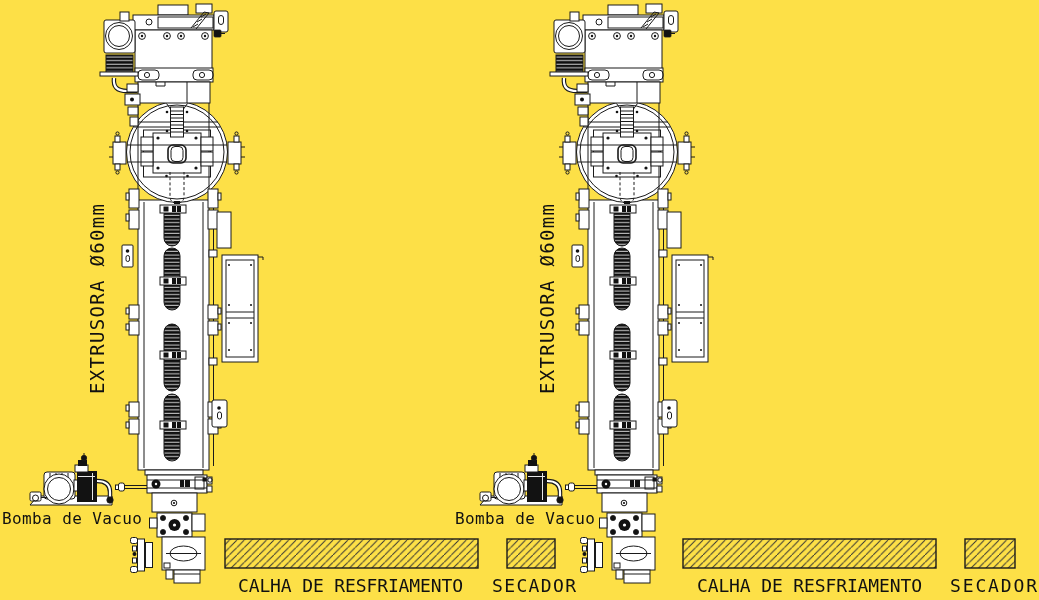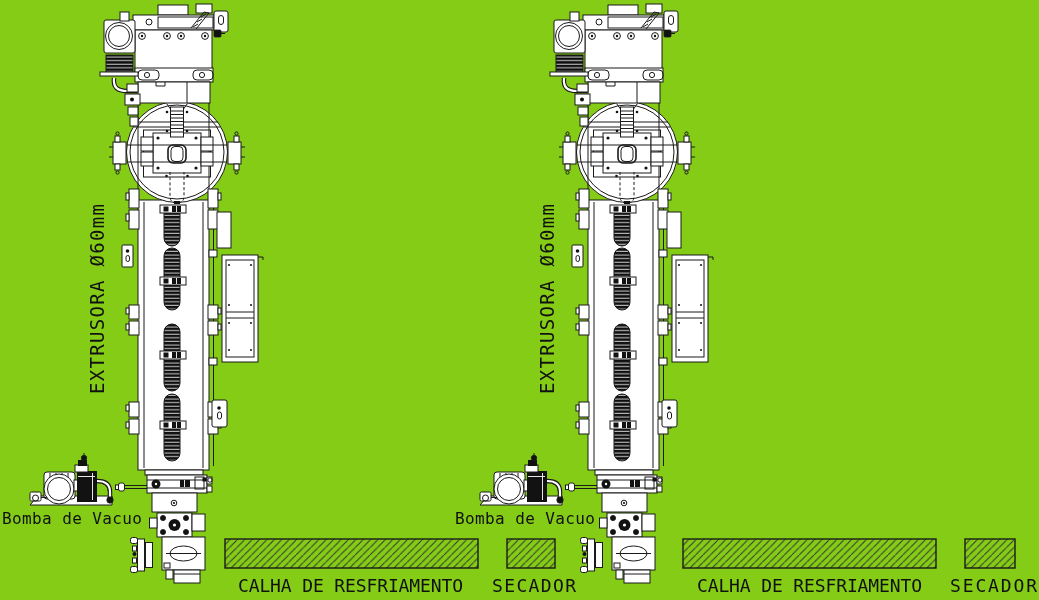--- a/index.html
+++ b/index.html
@@ -1,16 +1,16 @@
 <!DOCTYPE html>
 <html><head>
 <meta charset="utf-8">
 <style>
   html,body{margin:0;padding:0;background:#ffffff;}
-  .canvas{position:relative;width:1039px;height:600px;background:#84cc16;overflow:hidden;}
+  .canvas{position:relative;width:1039px;height:600px;background:#fde047;overflow:hidden;}
   svg{display:block;}
   
   .s  {stroke:#1a1a1a;fill:none;stroke-width:1;}
   .s2 {stroke:#1a1a1a;fill:none;stroke-width:1.6;}
   .sw {stroke:#1a1a1a;fill:#ffffff;stroke-width:1;}
   .f  {fill:#121212;stroke:none;}
   .fs {fill:#121212;stroke:#1a1a1a;stroke-width:0.8;}
   .rib{fill:url(#ribs);stroke:#1a1a1a;stroke-width:1;}
   .hat{fill:url(#hatch);stroke:#1a1a1a;stroke-width:1.4;}
   .pipe-o{stroke:#1a1a1a;fill:none;stroke-width:4.5;}

